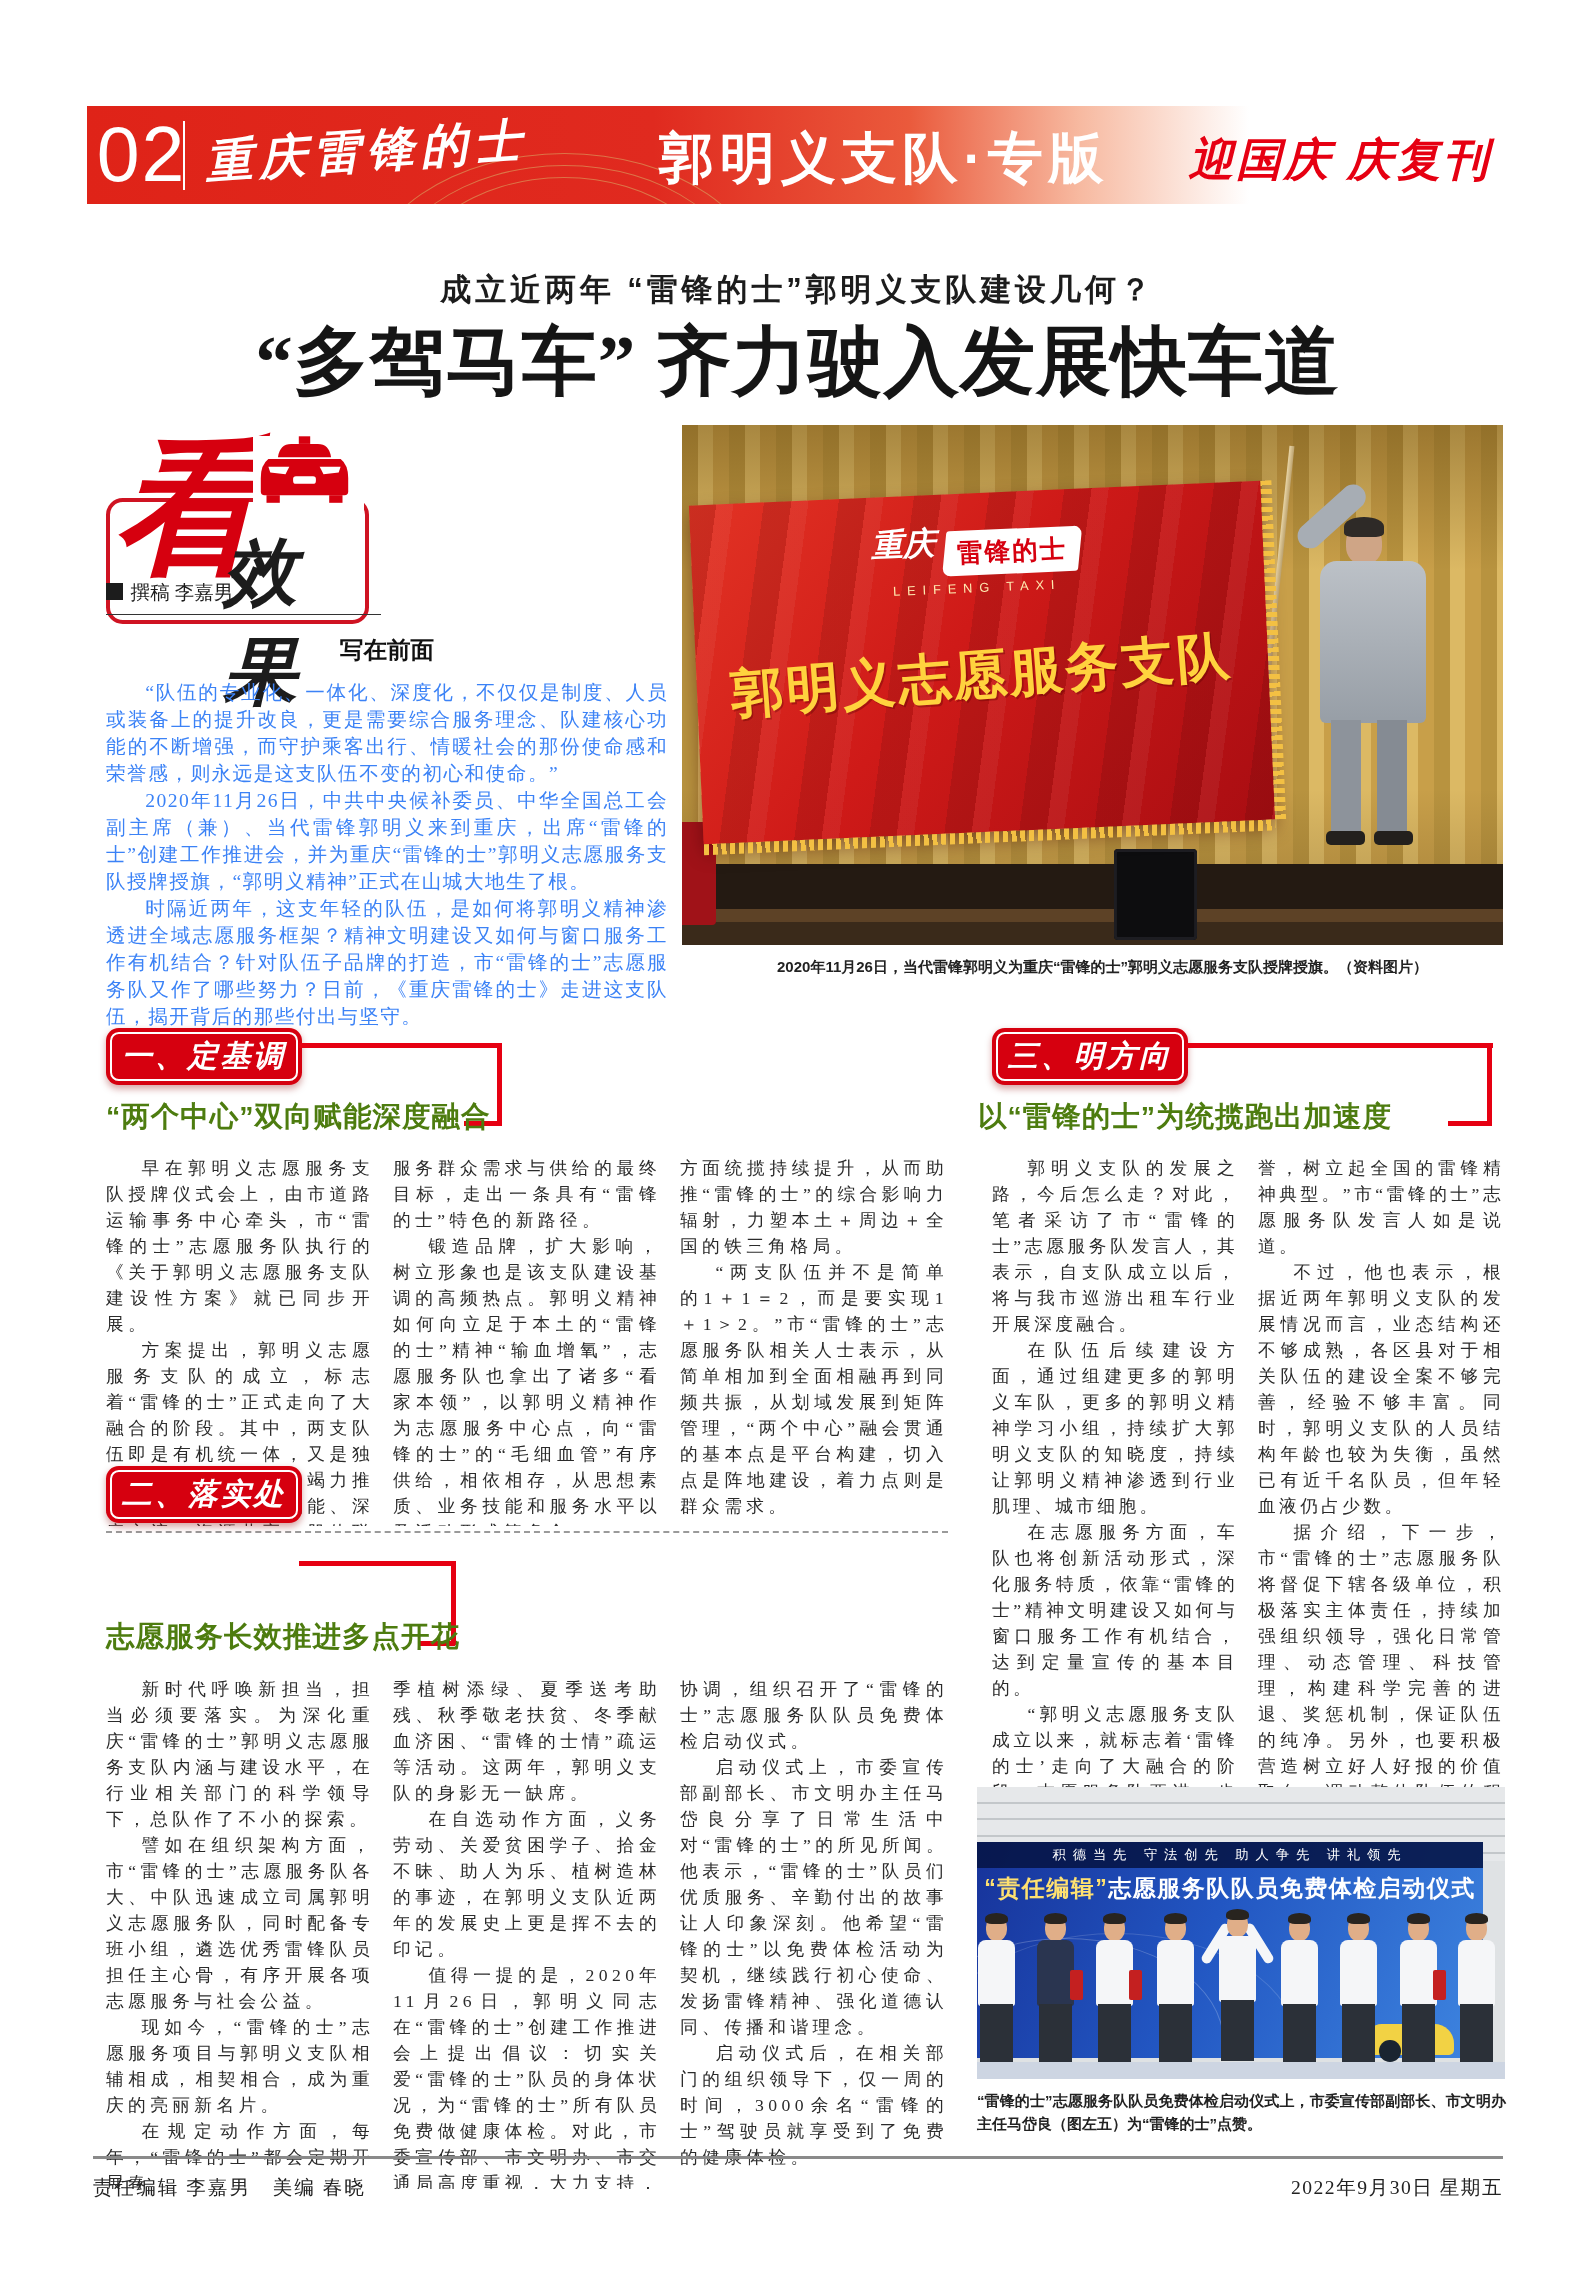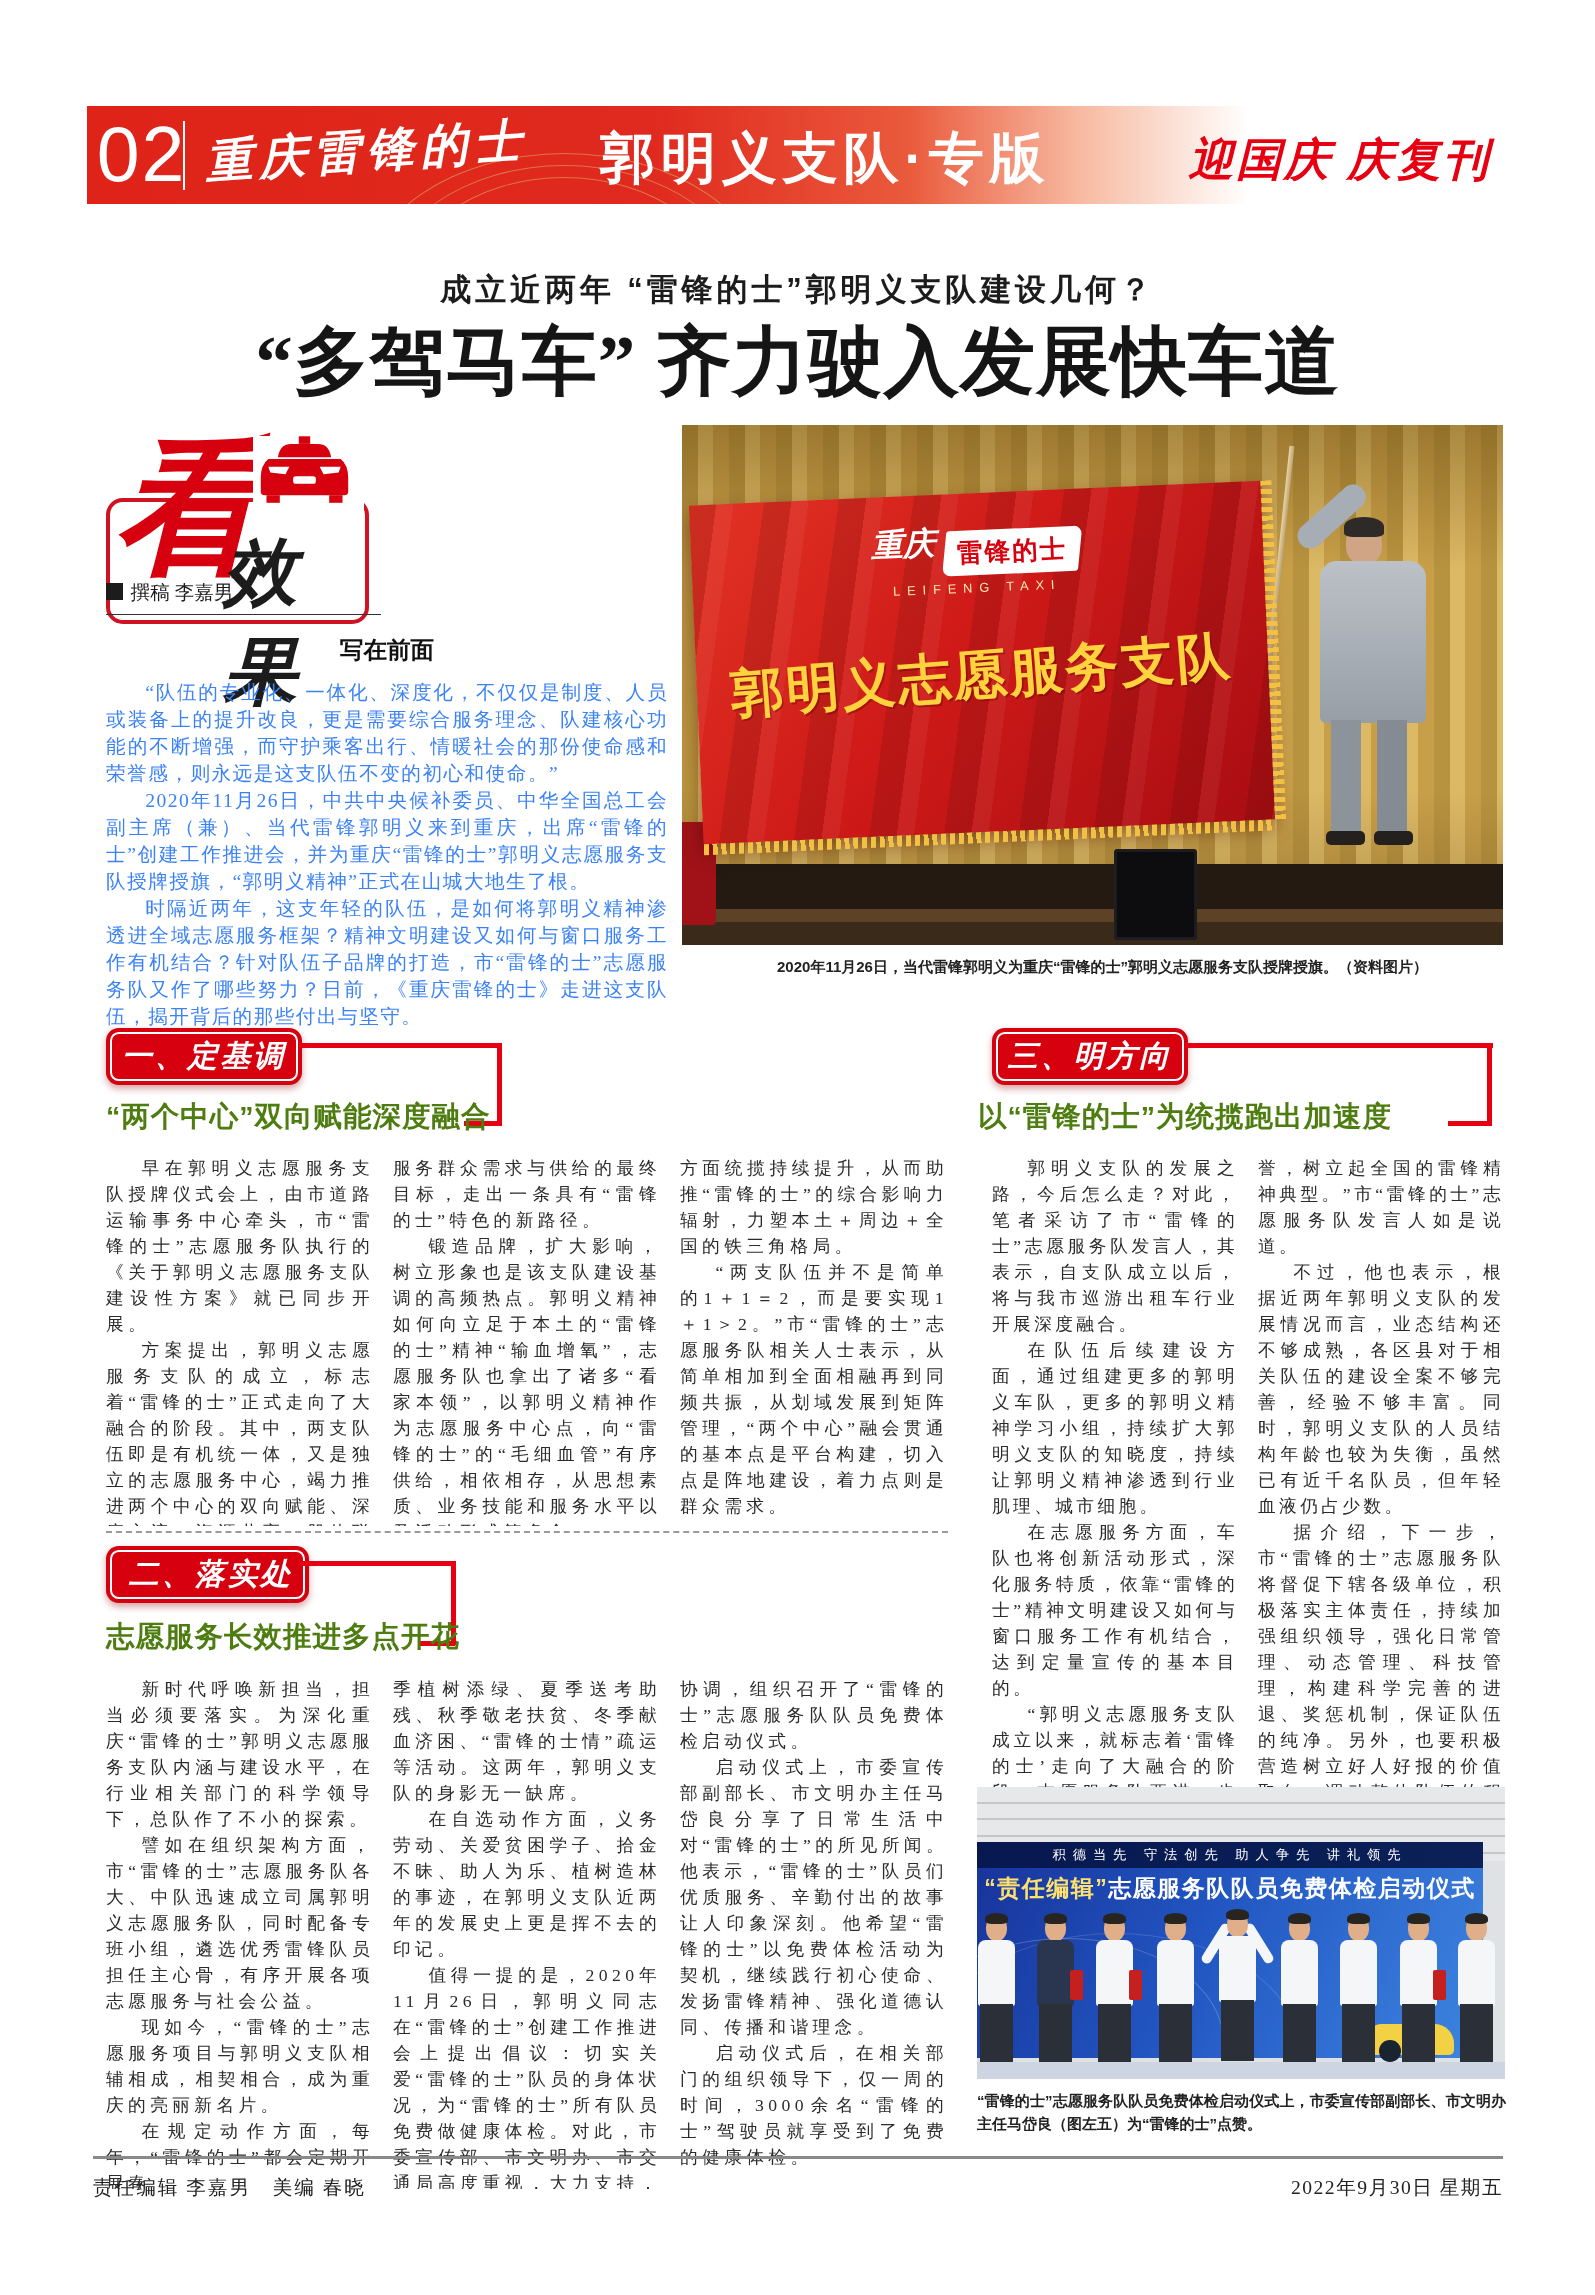--- a/index.html
+++ b/index.html
@@ -13,21 +13,21 @@
     background:linear-gradient(90deg,#df2318 0%,#e02a1f 40%,#ea5a3c 58%,#f7b9a0 70%,#ffffff 82%);}
   .arc{position:absolute;border:1px solid rgba(216,179,106,.55);border-radius:50%;}
   .arc.a1{left:275px;top:47px;width:403px;height:275px;}
   .arc.a2{left:295px;top:59px;width:363px;height:255px;}
   .arc.a3{left:314px;top:71px;width:324px;height:236px;}
   .pagenum{left:9.8px;top:3.9px;font-size:77px;color:#fff;font-weight:300;
     font-family:"Liberation Sans","DejaVu Sans",sans-serif;letter-spacing:2px;}
   .mast-divider{left:96px;top:14.7px;width:1.5px;height:69px;background:#fff;}
   .brand-callig{left:118px;top:13.7px;font-size:47px;color:#fff;font-style:italic;font-weight:bold;
     transform:rotate(-4deg);letter-spacing:6.9px;}
-  .edition{left:513px;top:15.7px;font-size:55px;color:#fff;font-weight:900;letter-spacing:5.9px;}
+  .edition{left:572px;top:15.7px;font-size:55px;color:#fff;font-weight:900;letter-spacing:5.9px;}
   .festival{right:12.8px;top:23.6px;font-size:45px;color:#e60012;font-weight:900;font-style:italic;letter-spacing:2.9px;}
 
   
   .kicker{left:0;top:269px;width:1595px;text-align:center;font-size:31px;font-weight:700;
     letter-spacing:3.9px;color:#1c1c1c;font-family:"Liberation Sans","DejaVu Sans",sans-serif;}
   .headline{left:0;top:312px;width:1595px;text-align:center;font-size:75px;font-weight:900;
     letter-spacing:1px;color:#151515;}
 
   
   .stamp{left:106px;top:464px;width:268px;height:157px;}
@@ -104,21 +104,21 @@
   .s1-ch{left:299px;top:1043px;width:201px;height:4.9px;}
   .s1-cv{left:497px;top:1043px;width:4.9px;height:83px;}
   .s1-cs{left:464px;top:1121px;width:38px;height:4.9px;}
   .s1-subtitle{left:106px;top:1098px;}
   .s1-c1{left:106px;top:1155px;width:268px;height:371px;}
   .s1-c2{left:393px;top:1155px;width:268px;height:371px;}
   .s1-c3{left:680px;top:1155px;width:268px;height:371px;}
   .dash1{left:106px;top:1531px;width:842px;height:0;}
 
   
-  .s2-ribbon{left:106px;top:1546px;padding-left:7px;}
+  .s2-ribbon{left:106px;top:1466px;}
   .s2-ch{left:299px;top:1561px;width:156px;height:4.9px;}
   .s2-cv{left:451px;top:1561px;width:4.9px;height:84px;}
   .s2-cs{left:418px;top:1641px;width:37px;height:4.9px;}
   .s2-subtitle{left:106px;top:1618px;}
   .s2-c1{left:106px;top:1676px;width:268px;height:513px;}
   .s2-c2{left:393px;top:1676px;width:268px;height:513px;}
   .s2-c3{left:680px;top:1676px;width:268px;height:513px;}
 
   
   .s3-ribbon{left:992px;top:1028px;}

